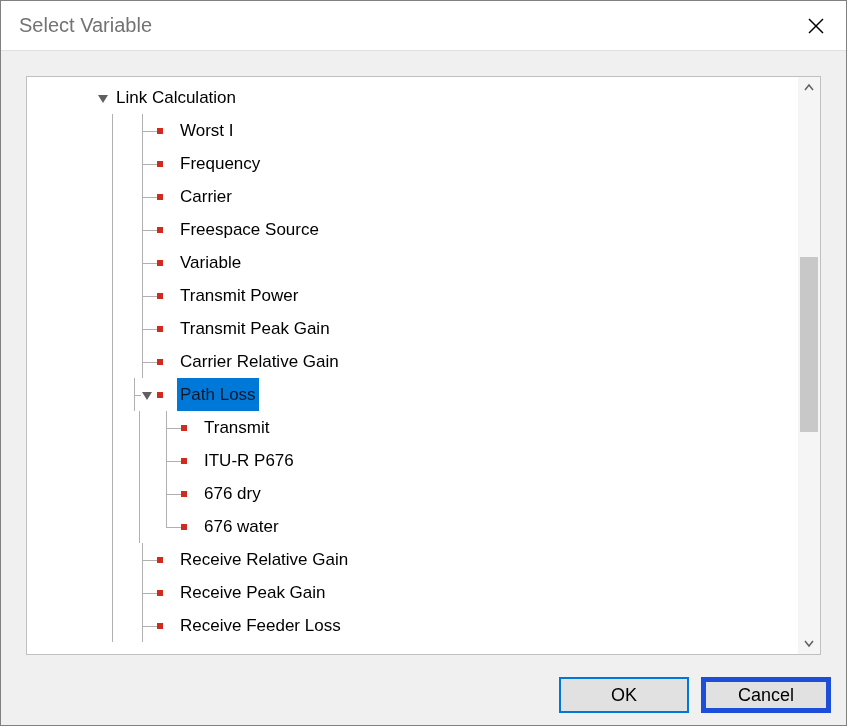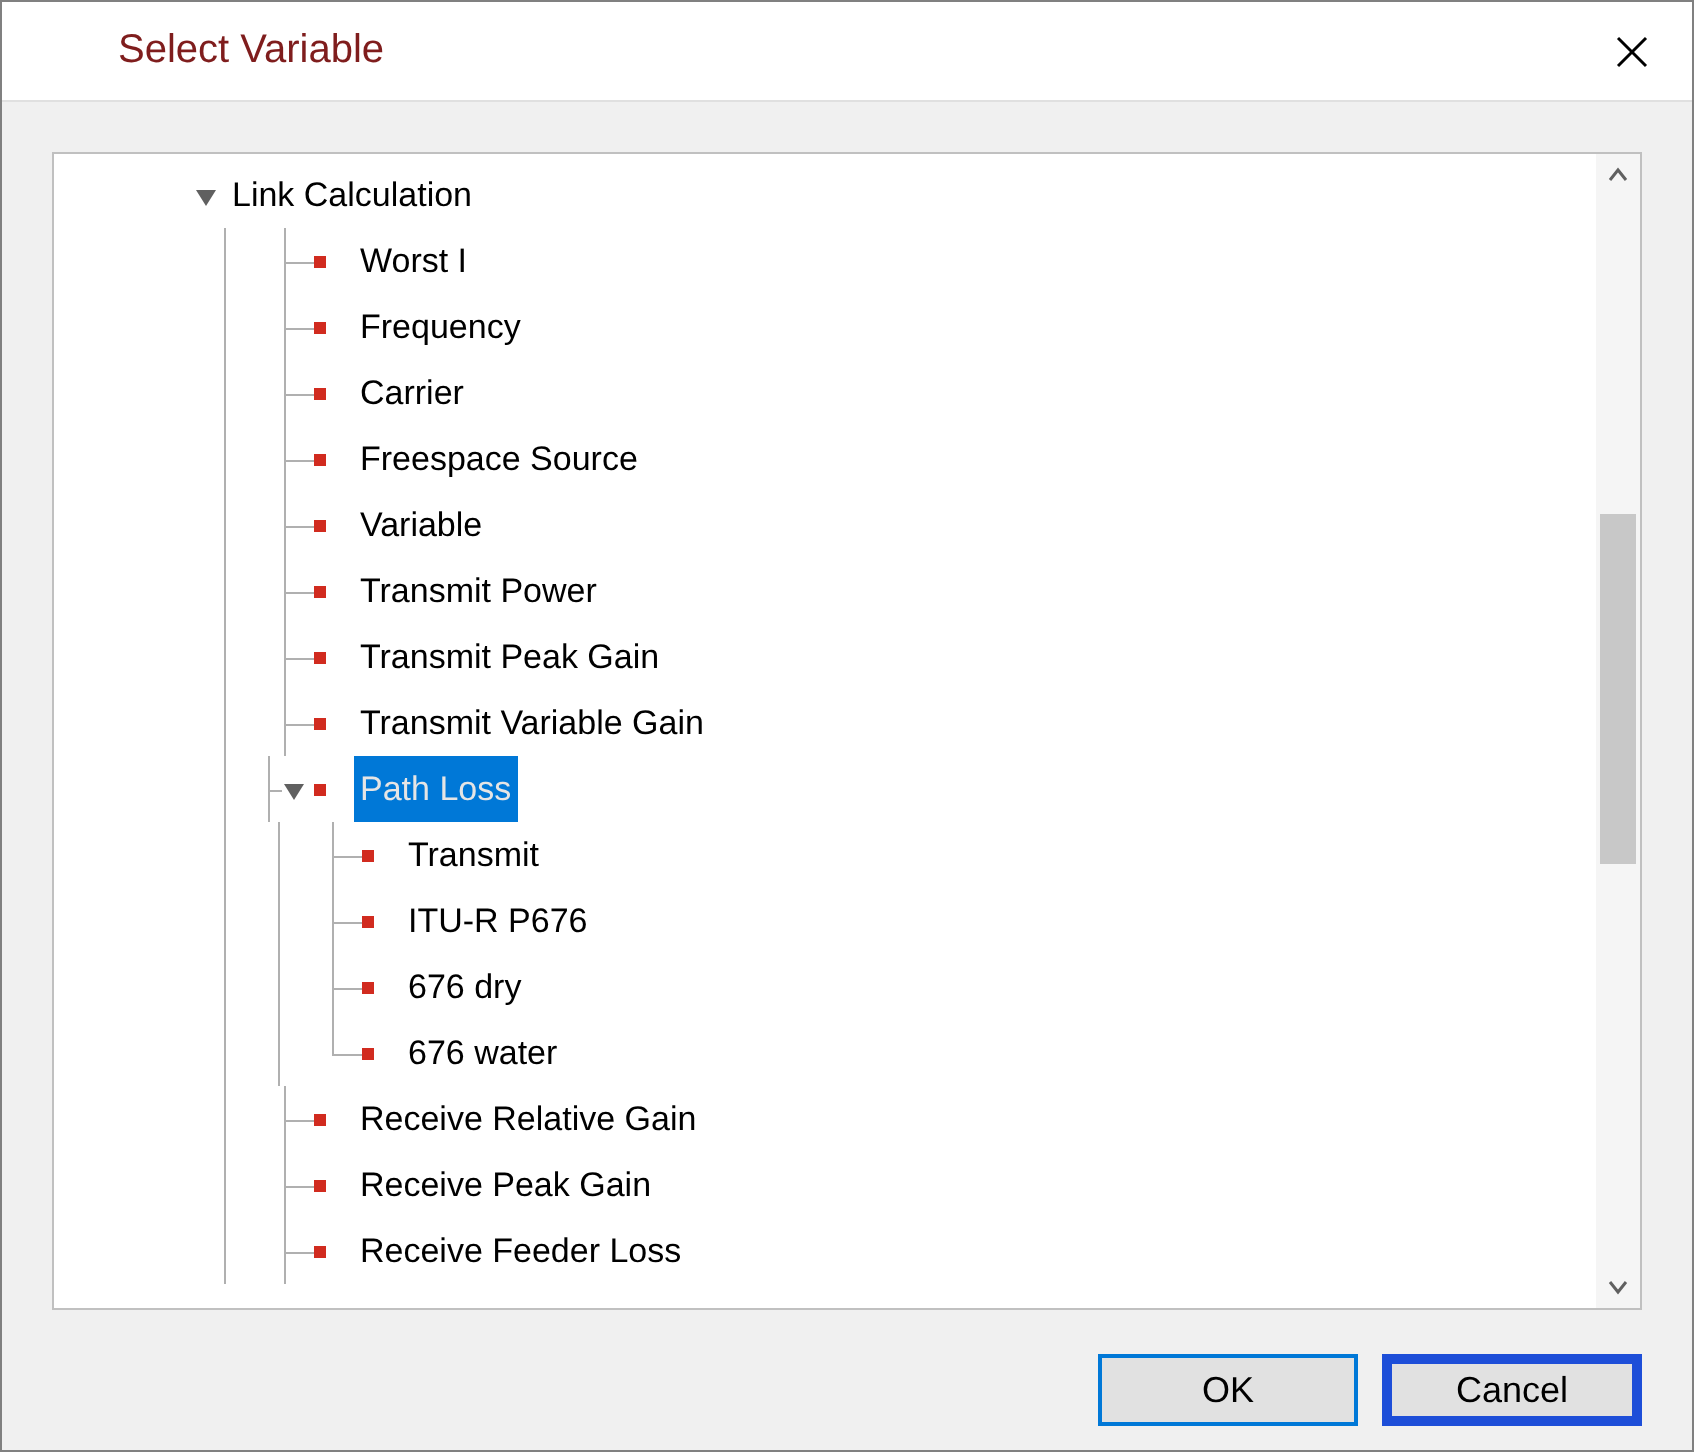--- a/index.html
+++ b/index.html
@@ -26,23 +26,22 @@
       background: #ffffff;
       height: 50px;
       display: flex;
       align-items: center;
       justify-content: space-between;
       padding: 0 15px 0 18px;
       border-bottom: 1px solid #e0e0e0;
     }
     .titlebar-title {
       font-size: 20px;
-      color: #7f1d1d;
+      color: #737373;
       font-weight: 400;
-      margin-left: 40px;
     }
     .close-btn {
       width: 30px;
       height: 30px;
       display: flex;
       align-items: center;
       justify-content: center;
       cursor: pointer;
       font-size: 18px;
       color: #000;
@@ -107,21 +106,21 @@
       height: 6px;
       background: #d12b1f;
       margin-right: 14px;
       flex-shrink: 0;
     }
     .node-label {
       padding: 0 3px;
     }
     .node-label.selected {
       background: #0078d7;
-      color: #e5e5e5;
+      color: #0f172a;
     }
     .scrollbar {
       position: absolute;
       right: 0;
       top: 0;
       bottom: 0;
       width: 22px;
       background: #f5f5f5;
     }
     .scroll-up, .scroll-down {
@@ -145,21 +144,21 @@
       width: 18px;
       top: 180px;
       height: 175px;
       background: #c8c8c8;
     }
     .button-bar {
       height: 60px;
       display: flex;
       align-items: center;
       justify-content: flex-end;
-      padding: 0 25px;
+      padding: 0 15px;
       gap: 12px;
     }
     .btn {
       width: 130px;
       height: 36px;
       background: #e1e1e1;
       border: 5px solid #1d4ed8;
       font-size: 18px;
       font-family: inherit;
       cursor: pointer;
@@ -312,21 +311,21 @@
             <span class="ln v-branch w30"></span>
             <span class="red-dot"></span>
             <span class="node-label">Transmit Peak Gain</span>
           </div>
 
           <div class="tree-row">
             <span class="spacer" style="width:70px;"></span>
             <span class="ln v w30"></span>
             <span class="ln v-branch w30"></span>
             <span class="red-dot"></span>
-            <span class="node-label">Transmit Variable Gain</span>
+            <span class="node-label">Carrier Relative Gain</span>
           </div>
 
           <div class="tree-row">
             <span class="spacer" style="width:70px;"></span>
             <span class="ln v w30"></span>
             <span class="ln v-branch" style="width:14px;"></span>
             <span class="triangle-exp">
               <svg viewBox="0 0 12 12">
                   <polygon points="1,3 11,3 6,11" fill="#606060"></polygon>
                 </svg>

